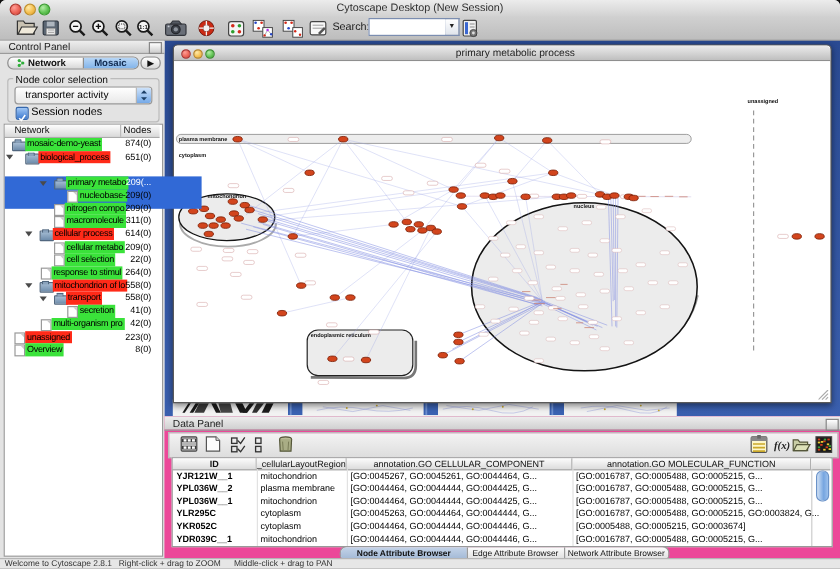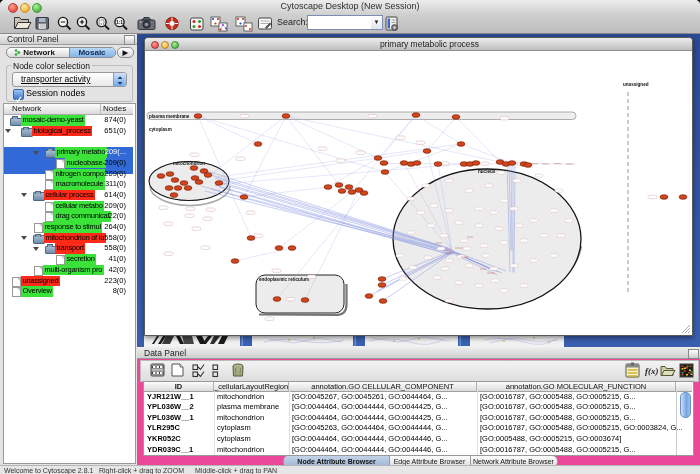--- a/index.html
+++ b/index.html
@@ -17,21 +17,21 @@
   .searchbox{position:absolute;left:307px;top:15px;width:63px;height:13px;background:#fff;border:1px solid #7b8db0;}
   .searchbtn{position:absolute;left:371px;top:15px;width:11px;height:13px;background:linear-gradient(#fff,#dfe4ec);border:1px solid #7b8db0;border-left:none;font-size:6px;color:#222;text-align:center;line-height:13px;}
   
   .desktop{position:absolute;left:137px;top:34px;width:563px;height:313px;background:linear-gradient(#2a4a92,#3a5fae);}
   
   .cpanel{position:absolute;left:0;top:34px;width:137px;height:431px;background:#e3e3e3;}
   .phead{background:linear-gradient(#eee,#cfcfcf);border-bottom:1px solid #9b9b9b;font-size:8.5px;color:#222;}
   .cphead{position:absolute;left:0;top:0;width:137px;height:11px;line-height:11px;padding-left:7px;box-sizing:border-box;}
   .tree{position:absolute;left:3px;top:69px;width:131px;height:359px;background:#fff;border:1px solid #9a9a9a;}
   .trhead{position:absolute;left:0;top:0;width:129px;height:10px;background:linear-gradient(#fdfdfd,#d9d9d9);border-bottom:1px solid #aaa;font-size:8px;color:#111;}
-  .trow{position:absolute;left:0;width:129px;height:27px;font-size:7.5px;white-space:nowrap;}
+  .trow{position:absolute;left:0;width:129px;height:27px;font-size:7.5px;white-space:nowrap;padding-left:35px;}
   .trow .lab{position:absolute;top:0;height:10.5px;line-height:10.5px;padding:0 1.5px;color:#000;letter-spacing:-0.25px;}
   .trow .cnt{position:absolute;left:78px;width:44px;top:0;height:10.5px;line-height:10.5px;text-align:right;color:#000;}
   .g{background:#3ae23a;}
   .r{background:#ff2a18;}
   .selrow{background:#3169d6;}
   .fold{position:absolute;top:2.5px;width:10px;height:6.5px;background:linear-gradient(#a6bdd4,#6e8cab);border:1px solid #51677f;border-radius:1px;}
   .fold::before{content:"";position:absolute;top:-2.5px;left:0.5px;width:4.5px;height:2px;background:#8aa3bd;border:1px solid #51677f;border-bottom:none;border-radius:1px 1px 0 0;}
   .file{position:absolute;top:1px;width:6.5px;height:8px;background:#fff;border:1px solid #9a9a9a;}
   .file::before{content:"";position:absolute;top:0;right:0;width:0;height:0;border-left:3px solid transparent;border-top:3px solid #c9c9c9;}
   .arr{position:absolute;top:3.5px;width:0;height:0;border-left:3.2px solid transparent;border-right:3.2px solid transparent;border-top:4.2px solid #4a4a4a;}
@@ -480,21 +480,21 @@
       <div class="abs" style="left:62px;top:0;width:46px;height:9px;text-align:center;font-size:8px;font-weight:bold;color:#102a50;line-height:9px;">Mosaic</div>
     </div>
     <div class="abs" style="left:117px;top:13px;width:15px;height:9px;border:1px solid #8e8e8e;border-radius:5px;background:linear-gradient(#fff,#d8d8d8);text-align:center;">
         <span style="font-size:7.5px;color:#111;line-height:9.5px;display:block;">▶</span>
       </div>
 
     <div class="abs" style="left:6px;top:31px;width:125px;height:35px;border:1px solid #bbb;border-radius:3px;"></div>
     <div class="abs" style="left:11px;top:27px;background:#e3e3e3;padding:0 2px;font-size:8.5px;color:#111;">Node color selection</div>
 
     <div class="abs" style="left:12px;top:38px;width:113px;height:13px;border:1px solid #9a9a9a;border-radius:3px;background:linear-gradient(#fff,#e8e8e8);">
-      <div class="abs" style="left:8px;top:0;width:90px;font-size:8.5px;color:#000;line-height:13px;text-decoration:underline;">transporter activity</div>
+      <div class="abs" style="left:8px;top:0;width:90px;font-size:8.5px;color:#000;line-height:13px;">transporter activity</div>
       <div class="abs" style="right:0px;top:0px;width:12px;height:13px;border-left:1px solid #9a9a9a;border-radius:0 3px 3px 0;background:linear-gradient(#cfe3fa,#74a9e8);">
         <svg width="12" height="13" viewBox="0 0 12 13">
             <path d="M3.5 5L6 2.2L8.5 5Z" fill="#1c3f66"></path>
             <path d="M3.5 8L6 10.8L8.5 8Z" fill="#1c3f66"></path>
           </svg>
       </div>
     </div>
 
     <div class="abs" style="left:13px;top:55px;width:9px;height:9px;border-radius:2px;background:linear-gradient(#9fc6f5,#3c79cf);border:1px solid #3668ad;">
       <svg width="9" height="9" viewBox="0 0 9 9">
@@ -546,21 +546,21 @@
           <span class="lab r" style="left:40px;">cellular process</span>
           <span class="cnt">614(0)</span>
         </div>
       <div class="trow" style="top:96.6px;">
           <div class="file" style="left:41px;"></div>
           <span class="lab g" style="left:50px;">cellular metabo</span>
           <span class="cnt">209(0)</span>
         </div>
       <div class="trow" style="top:107.3px;">
           <div class="file" style="left:41px;"></div>
-          <span class="lab g" style="left:50px;">drag communicat</span>
+          <span class="lab g" style="left:50px;">cell selection</span>
           <span class="cnt">22(0)</span>
         </div>
       <div class="trow" style="top:118px;">
           <div class="file" style="left:30px;"></div>
           <span class="lab g" style="left:39px;">response to stimul</span>
           <span class="cnt">264(0)</span>
         </div>
       <div class="trow" style="top:128.7px;">
           <div class="arr" style="left:17px;"></div>
           <div class="fold" style="left:29px;"></div>

